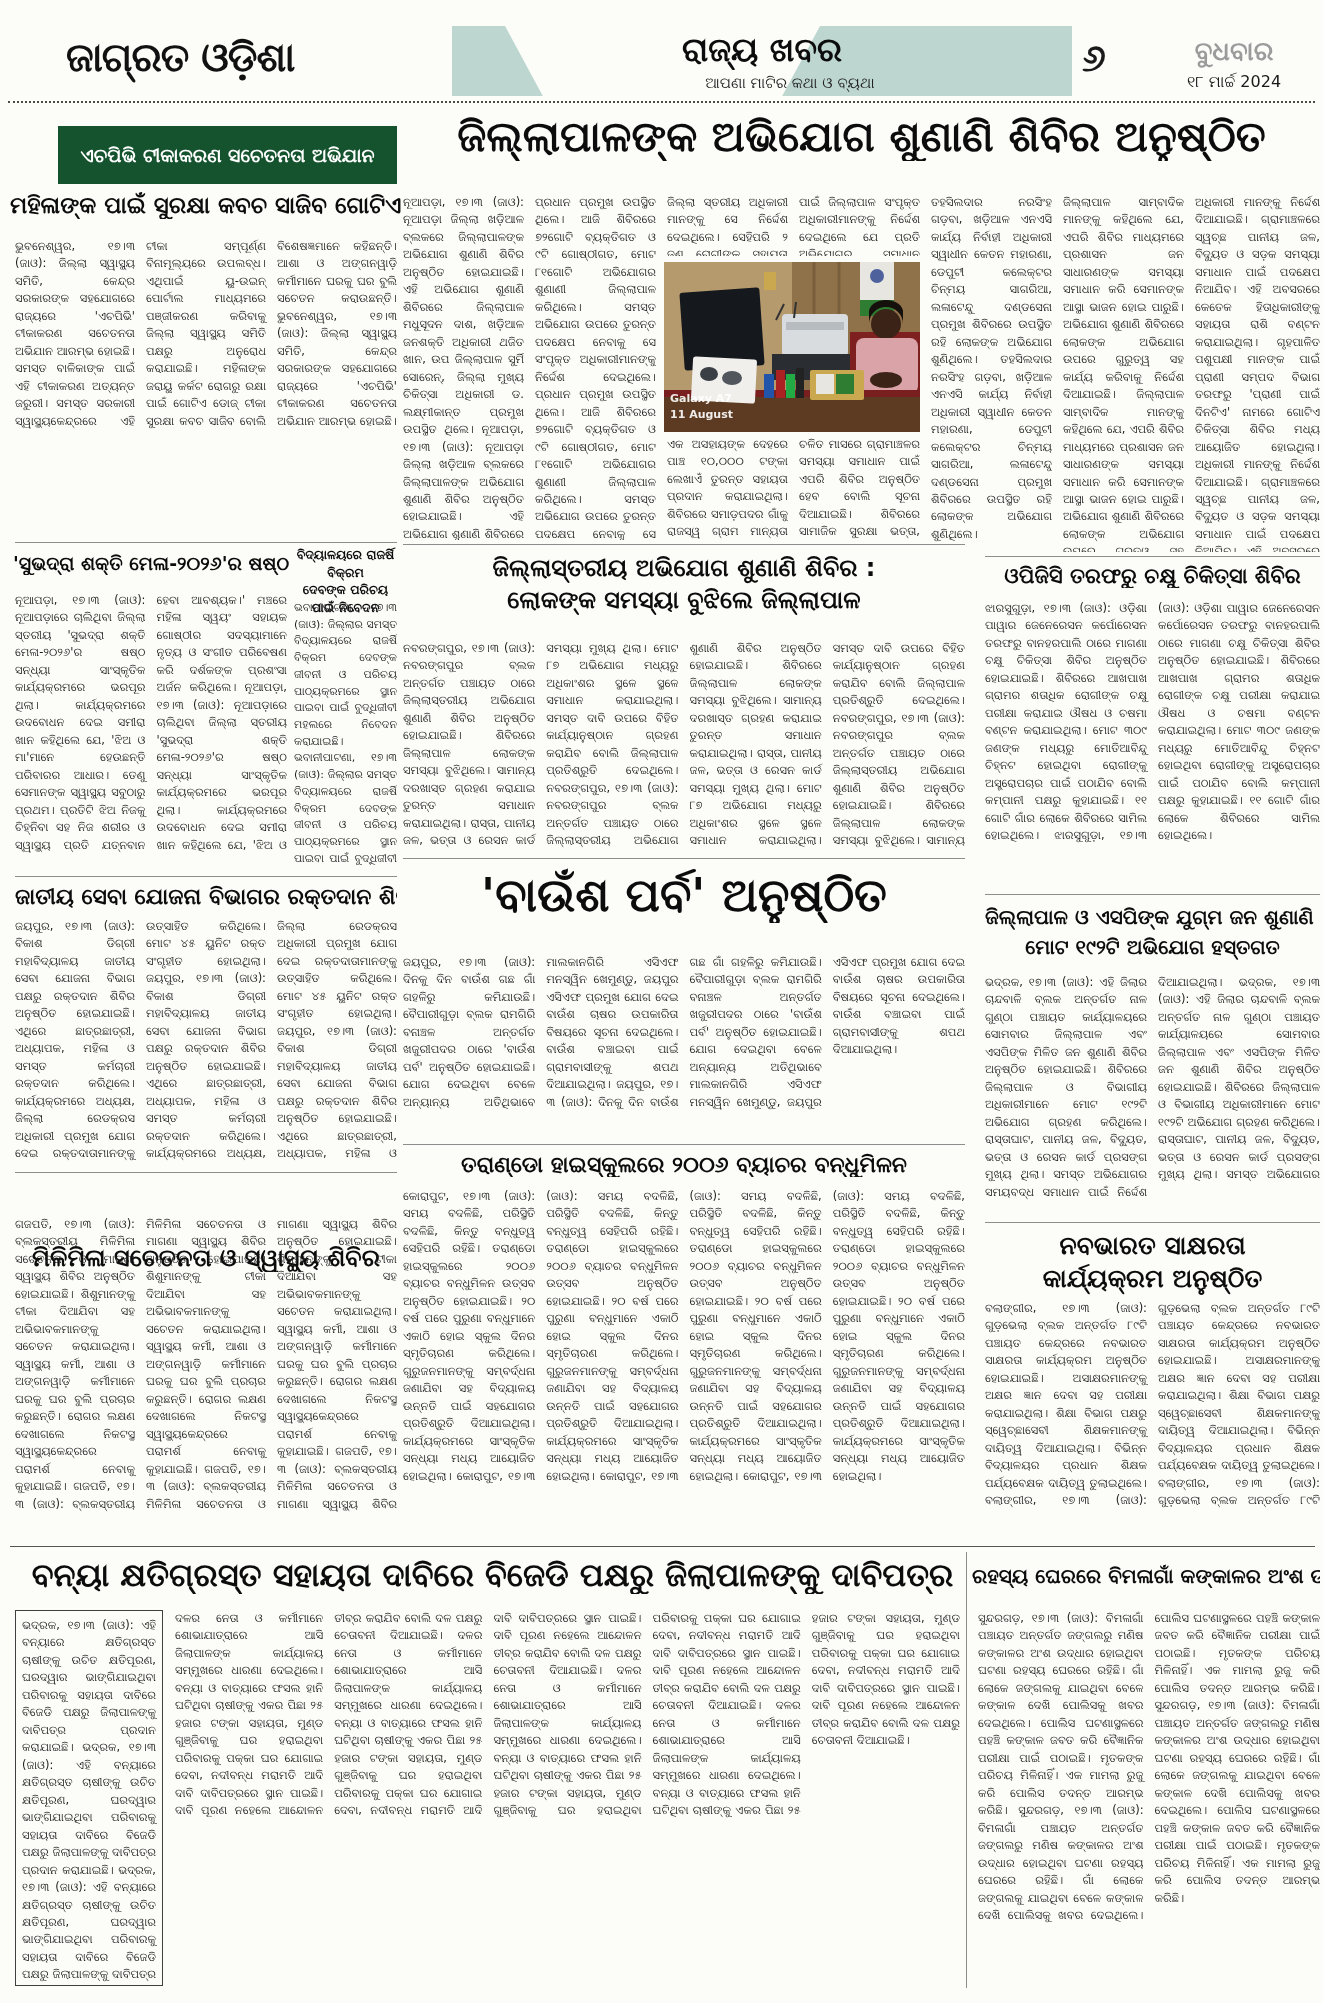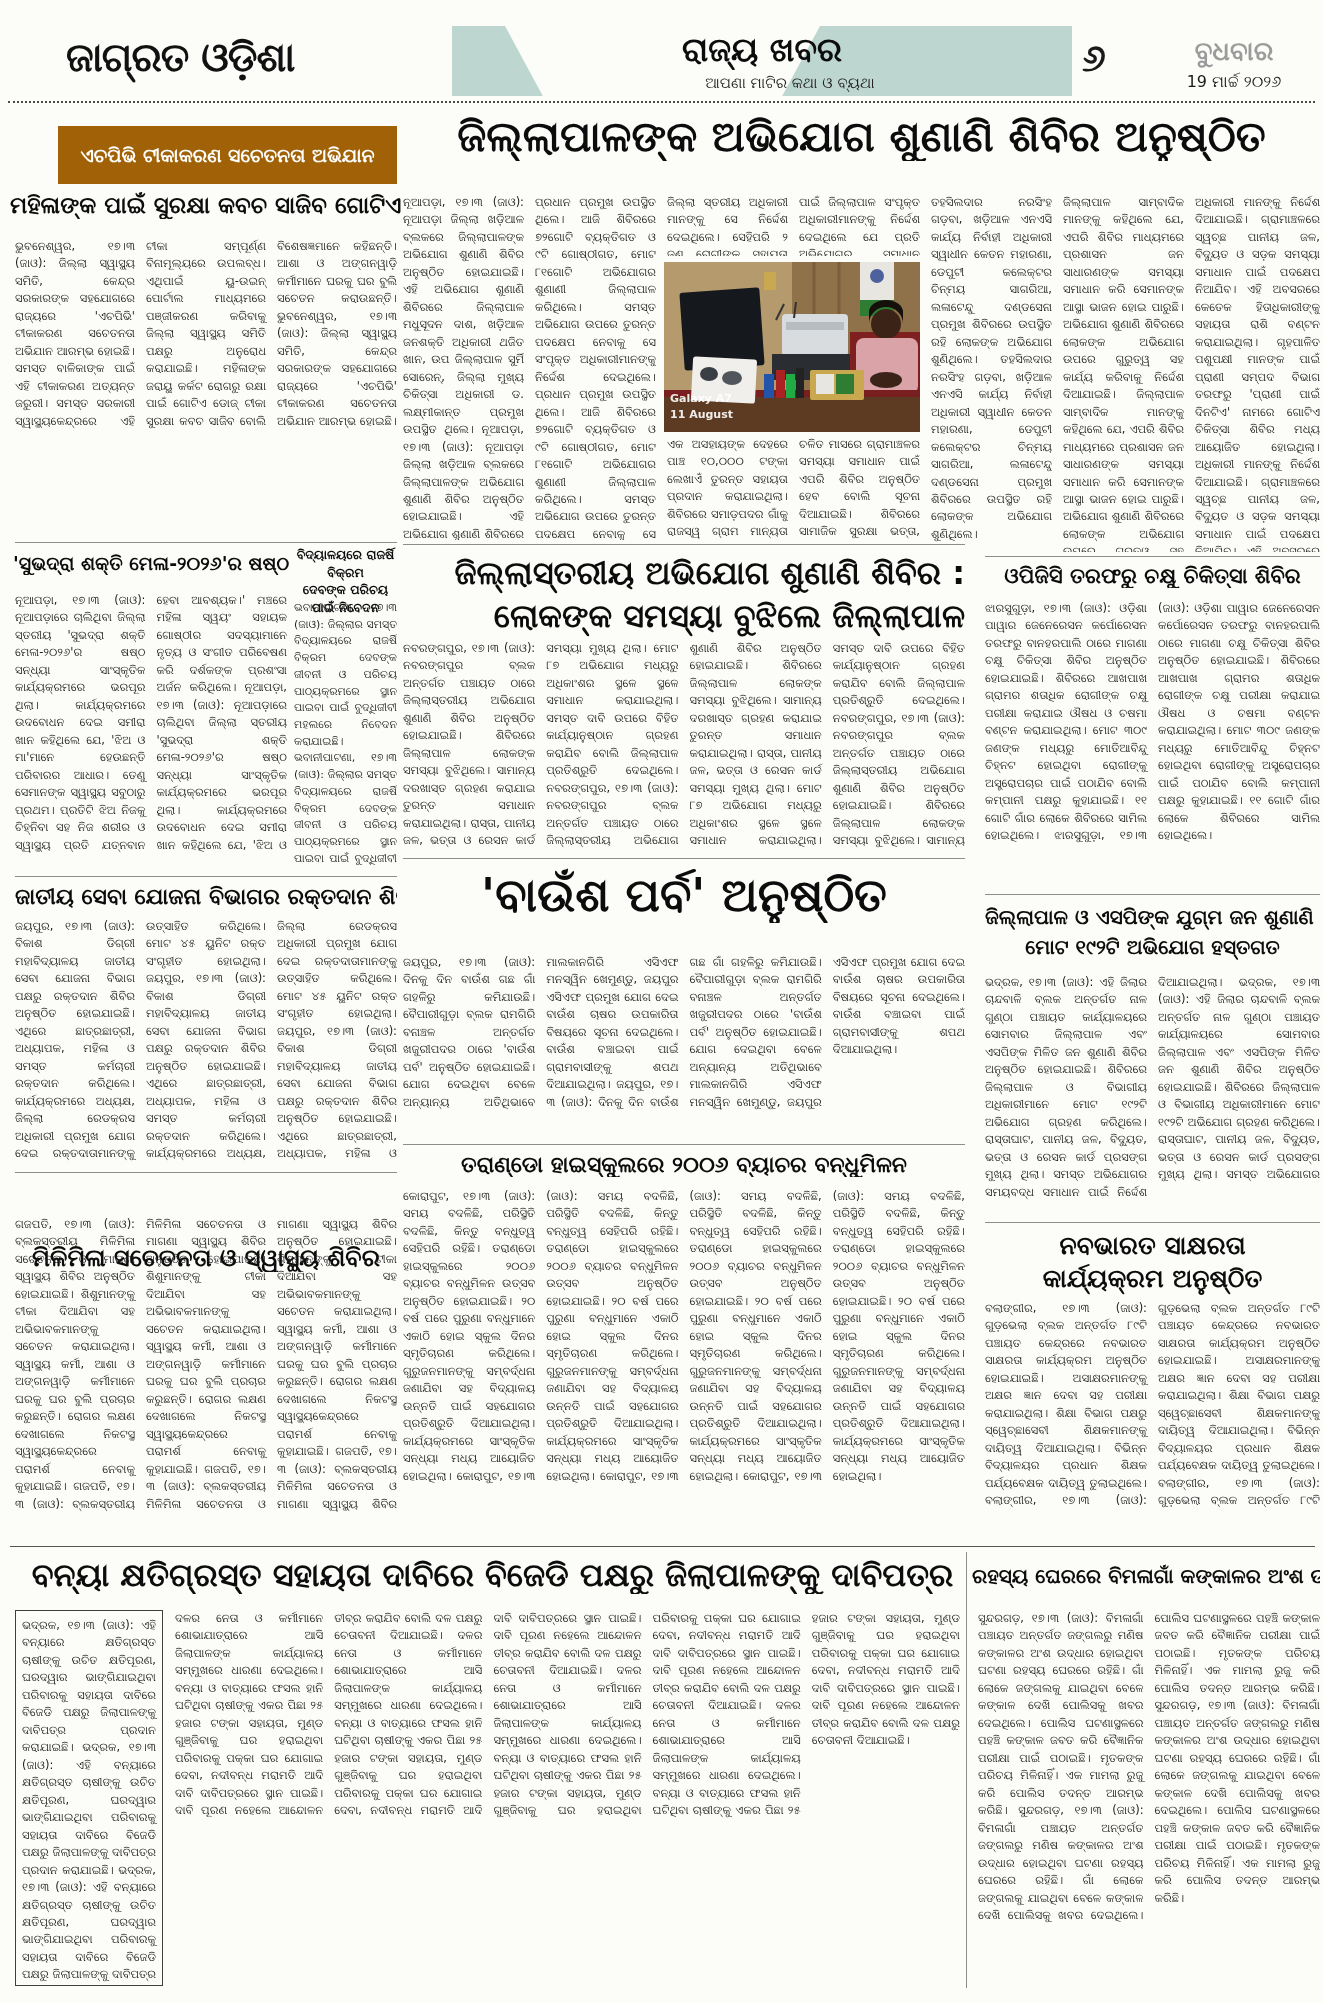--- a/index.html
+++ b/index.html
@@ -4,21 +4,21 @@
 <style>
   html,body{margin:0;padding:0;background:#d9d9d6;font-family:"DejaVu Sans","Liberation Sans",sans-serif;}
   .page{position:relative;width:1323px;height:2003px;margin:0 auto;background:#fcfcf9;color:#1a1a1a;overflow:hidden;}
   .abs{position:absolute;}
   .body-cols{font-size:11.5px;line-height:1.52;text-align:justify;color:#1e1e1e;column-gap:11px;overflow:hidden;word-break:break-word;}
   .headline{font-weight:800;text-align:center;color:#0c0c0c;overflow:hidden;}
   .one-line{white-space:nowrap;}
   .rule{position:absolute;border-top:1px solid #8d8d8d;height:0;}
   .vrule{position:absolute;border-left:1px solid #8d8d8d;width:0;}
   .dotrule{position:absolute;border-top:2px dotted #4a4a4a;height:0;}
-  .kicker{background:#a16207;color:#ffffff;display:flex;align-items:center;justify-content:center;font-weight:700;overflow:hidden;}
+  .kicker{background:#14532d;color:#ffffff;display:flex;align-items:center;justify-content:center;font-weight:700;overflow:hidden;}
   .band{background:#bdd7d0;}
   .band-white{background:#fcfcf9;clip-path:polygon(0 0,100% 0,88% 100%,12% 100%);}
   .masthead{font-weight:800;color:#111;letter-spacing:-1px;margin-left:44px;}
   .gray{color:#9b9b9b;}
   .boxed{border:1.5px solid #3f3f3f;padding:6px;box-sizing:border-box;}
   .ctr{text-align:center;}
 </style>
 </head>
 <body>
 
@@ -26,21 +26,21 @@
 
   <div class="abs masthead" style="left:22px;top:34px;font-size:40px;">ଜାଗ୍ରତ ଓଡ଼ିଶା</div>
 
   <div class="abs band" style="left:452px;top:26px;width:620px;height:70px;"></div>
   <div class="abs band-white" style="left:505px;top:26px;width:315px;height:70px;"></div>
   <div class="abs headline one-line" style="left:452px;top:30px;width:620px;font-size:33px;">ରାଜ୍ୟ ଖବର</div>
   <div class="abs ctr" style="left:452px;top:74px;width:620px;font-size:15px;color:#222;margin-left:28px;">ଆପଣା ମାଟିର କଥା ଓ ବ୍ୟଥା</div>
 
   <div class="abs" style="left:1082px;top:36px;font-size:38px;font-weight:800;">୬</div>
   <div class="abs ctr gray" style="left:1148px;top:36px;width:172px;font-size:26px;font-weight:700;">ବୁଧବାର</div>
-  <div class="abs ctr" style="left:1148px;top:72px;width:172px;font-size:16px;">19 ମାର୍ଚ୍ଚ ୨୦୨୬</div>
+  <div class="abs ctr" style="left:1148px;top:72px;width:172px;font-size:16px;">୧୮ ମାର୍ଚ୍ଚ 2024</div>
 
   <div class="dotrule" style="left:8px;top:101px;width:1307px;"></div>
 
   <div class="abs kicker" style="left:58px;top:126px;width:339px;height:58px;font-size:19px;">ଏଚପିଭି ଟୀକାକରଣ ସଚେତନତା ଅଭିଯାନ</div>
   <div class="abs headline one-line" style="left:10px;top:192px;width:392px;font-size:23px;">ମହିଳାଙ୍କ ପାଇଁ ସୁରକ୍ଷା କବଚ ସାଜିବ ଗୋଟିଏ ଡୋଜ୍ ଟୀକା</div>
   <div class="abs body-cols" style="left:15px;top:238px;width:382px;height:196px;column-count:3;">ଭୁବନେଶ୍ୱର, ୧୭।୩ (ଜାଓ): ଜିଲ୍ଲା ସ୍ୱାସ୍ଥ୍ୟ ସମିତି, କେନ୍ଦ୍ର ସରକାରଙ୍କ ସହଯୋଗରେ ରାଜ୍ୟରେ 'ଏଚପିଭି' ଟୀକାକରଣ ସଚେତନତା ଅଭିଯାନ ଆରମ୍ଭ ହୋଇଛି। ସମସ୍ତ ବାଳିକାଙ୍କ ପାଇଁ ଏହି ଟୀକାକରଣ ଅତ୍ୟନ୍ତ ଜରୁରୀ। ସମସ୍ତ ସରକାରୀ ସ୍ୱାସ୍ଥ୍ୟକେନ୍ଦ୍ରରେ ଏହି ଟୀକା ସମ୍ପୂର୍ଣ୍ଣ ବିନାମୂଲ୍ୟରେ ଉପଲବ୍ଧ। ଏଥିପାଇଁ ୟୁ-ଉଇନ୍ ପୋର୍ଟାଲ ମାଧ୍ୟମରେ ପଞ୍ଜୀକରଣ କରିବାକୁ ଜିଲ୍ଲା ସ୍ୱାସ୍ଥ୍ୟ ସମିତି ପକ୍ଷରୁ ଅନୁରୋଧ କରାଯାଇଛି। ମହିଳାଙ୍କ ଜରାୟୁ କର୍କଟ ରୋଗରୁ ରକ୍ଷା ପାଇଁ ଗୋଟିଏ ଡୋଜ୍ ଟୀକା ସୁରକ୍ଷା କବଚ ସାଜିବ ବୋଲି ବିଶେଷଜ୍ଞମାନେ କହିଛନ୍ତି। ଆଶା ଓ ଅଙ୍ଗନୱାଡ଼ି କର୍ମୀମାନେ ଘରକୁ ଘର ବୁଲି ସଚେତନ କରାଉଛନ୍ତି। ଭୁବନେଶ୍ୱର, ୧୭।୩ (ଜାଓ): ଜିଲ୍ଲା ସ୍ୱାସ୍ଥ୍ୟ ସମିତି, କେନ୍ଦ୍ର ସରକାରଙ୍କ ସହଯୋଗରେ ରାଜ୍ୟରେ 'ଏଚପିଭି' ଟୀକାକରଣ ସଚେତନତା ଅଭିଯାନ ଆରମ୍ଭ ହୋଇଛି। ସମସ୍ତ ବାଳିକାଙ୍କ ପାଇଁ ଏହି ଟୀକାକରଣ ଅତ୍ୟନ୍ତ ଜରୁରୀ। ସମସ୍ତ ସରକାରୀ ସ୍ୱାସ୍ଥ୍ୟକେନ୍ଦ୍ରରେ ଏହି ଟୀକା ସମ୍ପୂର୍ଣ୍ଣ ବିନାମୂଲ୍ୟରେ ଉପଲବ୍ଧ। ଏଥିପାଇଁ ୟୁ-ଉଇନ୍ ପୋର୍ଟାଲ ମାଧ୍ୟମରେ ପଞ୍ଜୀକରଣ କରିବାକୁ ଜିଲ୍ଲା ସ୍ୱାସ୍ଥ୍ୟ ସମିତି ପକ୍ଷରୁ ଅନୁରୋଧ କରାଯାଇଛି। ମହିଳାଙ୍କ ଜରାୟୁ କର୍କଟ ରୋଗରୁ ରକ୍ଷା ପାଇଁ ଗୋଟିଏ ଡୋଜ୍ ଟୀକା ସୁରକ୍ଷା କବଚ ସାଜିବ ବୋଲି ବିଶେଷଜ୍ଞମାନେ କହିଛନ୍ତି। ଆଶା ଓ ଅଙ୍ଗନୱାଡ଼ି କର୍ମୀମାନେ ଘରକୁ ଘର ବୁଲି ସଚେତନ କରାଉଛନ୍ତି।</div>
 
   <div class="abs headline one-line" style="left:403px;top:112px;width:917px;font-size:42px;">ଜିଲ୍ଲାପାଳଙ୍କ ଅଭିଯୋଗ ଶୁଣାଣି ଶିବିର ଅନୁଷ୍ଠିତ</div>
 
   <div class="abs body-cols" style="left:403px;top:194px;width:121px;height:346px;">ନୂଆପଡ଼ା, ୧୭।୩ (ଜାଓ): ନୂଆପଡ଼ା ଜିଲ୍ଲା ଖଡ଼ିଆଳ ବ୍ଲକରେ ଜିଲ୍ଲାପାଳଙ୍କ ଅଭିଯୋଗ ଶୁଣାଣି ଶିବିର ଅନୁଷ୍ଠିତ ହୋଇଯାଇଛି। ଏହି ଅଭିଯୋଗ ଶୁଣାଣି ଶିବିରରେ ଜିଲ୍ଲାପାଳ ମଧୁସୂଦନ ଦାଶ, ଖଡ଼ିଆଳ ଜନଶକ୍ତି ଅଧିକାରୀ ଥଜିତ ଖାନ, ଉପ ଜିଲ୍ଲାପାଳ ସୁର୍ମି ସୋରେନ୍, ଜିଲ୍ଲା ମୁଖ୍ୟ ଚିକିତ୍ସା ଅଧିକାରୀ ଡ. ଲକ୍ଷ୍ମୀକାନ୍ତ ପ୍ରମୁଖ ଉପସ୍ଥିତ ଥିଲେ। ନୂଆପଡ଼ା, ୧୭।୩ (ଜାଓ): ନୂଆପଡ଼ା ଜିଲ୍ଲା ଖଡ଼ିଆଳ ବ୍ଲକରେ ଜିଲ୍ଲାପାଳଙ୍କ ଅଭିଯୋଗ ଶୁଣାଣି ଶିବିର ଅନୁଷ୍ଠିତ ହୋଇଯାଇଛି। ଏହି ଅଭିଯୋଗ ଶୁଣାଣି ଶିବିରରେ ଜିଲ୍ଲାପାଳ ମଧୁସୂଦନ ଦାଶ, ଖଡ଼ିଆଳ ଜନଶକ୍ତି ଅଧିକାରୀ ଥଜିତ ଖାନ, ଉପ ଜିଲ୍ଲାପାଳ ସୁର୍ମି ସୋରେନ୍, ଜିଲ୍ଲା ମୁଖ୍ୟ ଚିକିତ୍ସା ଅଧିକାରୀ ଡ. ଲକ୍ଷ୍ମୀକାନ୍ତ ପ୍ରମୁଖ ଉପସ୍ଥିତ ଥିଲେ।</div>
@@ -95,21 +95,21 @@
   <div class="rule" style="left:15px;top:542px;width:382px;"></div>
   <div class="abs headline one-line" style="left:13px;top:552px;width:276px;font-size:19px;">'ସୁଭଦ୍ରା ଶକ୍ତି ମେଳା-୨୦୨୬'ର ଷଷ୍ଠ ସନ୍ଧ୍ୟା</div>
   <div class="abs headline" style="left:294px;top:546px;width:103px;font-size:12.5px;line-height:1.4;">
     <div>ବିଦ୍ୟାଳୟରେ ରାଜର୍ଷି ବିକ୍ରମ</div>
     <div>ଦେବଙ୍କ ପରିଚୟ ପାଇଁ ନିବେଦନ</div>
   </div>
   <div class="abs body-cols" style="left:15px;top:592px;width:272px;height:278px;column-count:2;">ନୂଆପଡ଼ା, ୧୭।୩ (ଜାଓ): ନୂଆପଡ଼ାରେ ଚାଲିଥିବା ଜିଲ୍ଲା ସ୍ତରୀୟ 'ସୁଭଦ୍ରା ଶକ୍ତି ମେଳା-୨୦୨୬'ର ଷଷ୍ଠ ସନ୍ଧ୍ୟା ସାଂସ୍କୃତିକ କାର୍ଯ୍ୟକ୍ରମରେ ଭରପୂର ଥିଲା। କାର୍ଯ୍ୟକ୍ରମରେ ଉଦବୋଧନ ଦେଇ ସମୀରା ଖାନ କହିଥିଲେ ଯେ, 'ଝିଅ ଓ ମା'ମାନେ ହେଉଛନ୍ତି ପରିବାରର ଆଧାର। ତେଣୁ ସେମାନଙ୍କ ସ୍ୱାସ୍ଥ୍ୟ ସବୁଠାରୁ ପ୍ରଥମ। ପ୍ରତିଟି ଝିଅ ନିଜକୁ ଚିହ୍ନିବା ସହ ନିଜ ଶରୀର ଓ ସ୍ୱାସ୍ଥ୍ୟ ପ୍ରତି ଯତ୍ନବାନ ହେବା ଆବଶ୍ୟକ।' ମଞ୍ଚରେ ମହିଳା ସ୍ୱୟଂ ସହାୟକ ଗୋଷ୍ଠୀର ସଦସ୍ୟାମାନେ ନୃତ୍ୟ ଓ ସଂଗୀତ ପରିବେଷଣ କରି ଦର୍ଶକଙ୍କ ପ୍ରଶଂସା ଅର୍ଜନ କରିଥିଲେ। ନୂଆପଡ଼ା, ୧୭।୩ (ଜାଓ): ନୂଆପଡ଼ାରେ ଚାଲିଥିବା ଜିଲ୍ଲା ସ୍ତରୀୟ 'ସୁଭଦ୍ରା ଶକ୍ତି ମେଳା-୨୦୨୬'ର ଷଷ୍ଠ ସନ୍ଧ୍ୟା ସାଂସ୍କୃତିକ କାର୍ଯ୍ୟକ୍ରମରେ ଭରପୂର ଥିଲା। କାର୍ଯ୍ୟକ୍ରମରେ ଉଦବୋଧନ ଦେଇ ସମୀରା ଖାନ କହିଥିଲେ ଯେ, 'ଝିଅ ଓ ମା'ମାନେ ହେଉଛନ୍ତି ପରିବାରର ଆଧାର। ତେଣୁ ସେମାନଙ୍କ ସ୍ୱାସ୍ଥ୍ୟ ସବୁଠାରୁ ପ୍ରଥମ। ପ୍ରତିଟି ଝିଅ ନିଜକୁ ଚିହ୍ନିବା ସହ ନିଜ ଶରୀର ଓ ସ୍ୱାସ୍ଥ୍ୟ ପ୍ରତି ଯତ୍ନବାନ ହେବା ଆବଶ୍ୟକ।' ମଞ୍ଚରେ ମହିଳା ସ୍ୱୟଂ ସହାୟକ ଗୋଷ୍ଠୀର ସଦସ୍ୟାମାନେ ନୃତ୍ୟ ଓ ସଂଗୀତ ପରିବେଷଣ କରି ଦର୍ଶକଙ୍କ ପ୍ରଶଂସା ଅର୍ଜନ କରିଥିଲେ।</div>
   <div class="abs body-cols" style="left:294px;top:600px;width:103px;height:268px;font-size:11px;">ଭବାନୀପାଟଣା, ୧୭।୩ (ଜାଓ): ଜିଲ୍ଲାର ସମସ୍ତ ବିଦ୍ୟାଳୟରେ ରାଜର୍ଷି ବିକ୍ରମ ଦେବଙ୍କ ଜୀବନୀ ଓ ପରିଚୟ ପାଠ୍ୟକ୍ରମରେ ସ୍ଥାନ ପାଇବା ପାଇଁ ବୁଦ୍ଧିଜୀବୀ ମହଲରେ ନିବେଦନ କରାଯାଇଛି। ଭବାନୀପାଟଣା, ୧୭।୩ (ଜାଓ): ଜିଲ୍ଲାର ସମସ୍ତ ବିଦ୍ୟାଳୟରେ ରାଜର୍ଷି ବିକ୍ରମ ଦେବଙ୍କ ଜୀବନୀ ଓ ପରିଚୟ ପାଠ୍ୟକ୍ରମରେ ସ୍ଥାନ ପାଇବା ପାଇଁ ବୁଦ୍ଧିଜୀବୀ ମହଲରେ ନିବେଦନ କରାଯାଇଛି। ଭବାନୀପାଟଣା, ୧୭।୩ (ଜାଓ): ଜିଲ୍ଲାର ସମସ୍ତ ବିଦ୍ୟାଳୟରେ ରାଜର୍ଷି ବିକ୍ରମ ଦେବଙ୍କ ଜୀବନୀ ଓ ପରିଚୟ ପାଠ୍ୟକ୍ରମରେ ସ୍ଥାନ ପାଇବା ପାଇଁ ବୁଦ୍ଧିଜୀବୀ ମହଲରେ ନିବେଦନ କରାଯାଇଛି। ଭବାନୀପାଟଣା, ୧୭।୩ (ଜାଓ): ଜିଲ୍ଲାର ସମସ୍ତ ବିଦ୍ୟାଳୟରେ ରାଜର୍ଷି ବିକ୍ରମ ଦେବଙ୍କ ଜୀବନୀ ଓ ପରିଚୟ ପାଠ୍ୟକ୍ରମରେ ସ୍ଥାନ ପାଇବା ପାଇଁ ବୁଦ୍ଧିଜୀବୀ ମହଲରେ ନିବେଦନ କରାଯାଇଛି।</div>
 
   <div class="rule" style="left:403px;top:544px;width:562px;"></div>
-  <div class="abs headline" style="left:403px;top:552px;width:562px;font-size:32px;line-height:1.35;text-align:right;">
+  <div class="abs headline" style="left:403px;top:552px;width:562px;font-size:24px;line-height:1.35;">
     <div class="one-line">ଜିଲ୍ଲାସ୍ତରୀୟ ଅଭିଯୋଗ ଶୁଣାଣି ଶିବିର :</div>
     <div class="one-line">ଲୋକଙ୍କ ସମସ୍ୟା ବୁଝିଲେ ଜିଲ୍ଲାପାଳ</div>
   </div>
   <div class="abs body-cols" style="left:403px;top:640px;width:562px;height:212px;column-count:4;">ନବରଙ୍ଗପୁର, ୧୭।୩ (ଜାଓ): ନବରଙ୍ଗପୁର ବ୍ଲକ ଅନ୍ତର୍ଗତ ପଞ୍ଚାୟତ ଠାରେ ଜିଲ୍ଲାସ୍ତରୀୟ ଅଭିଯୋଗ ଶୁଣାଣି ଶିବିର ଅନୁଷ୍ଠିତ ହୋଇଯାଇଛି। ଶିବିରରେ ଜିଲ୍ଲାପାଳ ଲୋକଙ୍କ ସମସ୍ୟା ବୁଝିଥିଲେ। ସାମାନ୍ୟ ଦରଖାସ୍ତ ଗ୍ରହଣ କରାଯାଇ ତୁରନ୍ତ ସମାଧାନ କରାଯାଇଥିଲା। ରାସ୍ତା, ପାନୀୟ ଜଳ, ଭତ୍ତା ଓ ରେସନ କାର୍ଡ ସମସ୍ୟା ମୁଖ୍ୟ ଥିଲା। ମୋଟ ୮୭ ଅଭିଯୋଗ ମଧ୍ୟରୁ ଅଧିକାଂଶର ସ୍ଥଳେ ସ୍ଥଳେ ସମାଧାନ କରାଯାଇଥିଲା। ସମସ୍ତ ଦାବି ଉପରେ ବିହିତ କାର୍ଯ୍ୟାନୁଷ୍ଠାନ ଗ୍ରହଣ କରାଯିବ ବୋଲି ଜିଲ୍ଲାପାଳ ପ୍ରତିଶ୍ରୁତି ଦେଇଥିଲେ। ନବରଙ୍ଗପୁର, ୧୭।୩ (ଜାଓ): ନବରଙ୍ଗପୁର ବ୍ଲକ ଅନ୍ତର୍ଗତ ପଞ୍ଚାୟତ ଠାରେ ଜିଲ୍ଲାସ୍ତରୀୟ ଅଭିଯୋଗ ଶୁଣାଣି ଶିବିର ଅନୁଷ୍ଠିତ ହୋଇଯାଇଛି। ଶିବିରରେ ଜିଲ୍ଲାପାଳ ଲୋକଙ୍କ ସମସ୍ୟା ବୁଝିଥିଲେ। ସାମାନ୍ୟ ଦରଖାସ୍ତ ଗ୍ରହଣ କରାଯାଇ ତୁରନ୍ତ ସମାଧାନ କରାଯାଇଥିଲା। ରାସ୍ତା, ପାନୀୟ ଜଳ, ଭତ୍ତା ଓ ରେସନ କାର୍ଡ ସମସ୍ୟା ମୁଖ୍ୟ ଥିଲା। ମୋଟ ୮୭ ଅଭିଯୋଗ ମଧ୍ୟରୁ ଅଧିକାଂଶର ସ୍ଥଳେ ସ୍ଥଳେ ସମାଧାନ କରାଯାଇଥିଲା। ସମସ୍ତ ଦାବି ଉପରେ ବିହିତ କାର୍ଯ୍ୟାନୁଷ୍ଠାନ ଗ୍ରହଣ କରାଯିବ ବୋଲି ଜିଲ୍ଲାପାଳ ପ୍ରତିଶ୍ରୁତି ଦେଇଥିଲେ। ନବରଙ୍ଗପୁର, ୧୭।୩ (ଜାଓ): ନବରଙ୍ଗପୁର ବ୍ଲକ ଅନ୍ତର୍ଗତ ପଞ୍ଚାୟତ ଠାରେ ଜିଲ୍ଲାସ୍ତରୀୟ ଅଭିଯୋଗ ଶୁଣାଣି ଶିବିର ଅନୁଷ୍ଠିତ ହୋଇଯାଇଛି। ଶିବିରରେ ଜିଲ୍ଲାପାଳ ଲୋକଙ୍କ ସମସ୍ୟା ବୁଝିଥିଲେ। ସାମାନ୍ୟ ଦରଖାସ୍ତ ଗ୍ରହଣ କରାଯାଇ ତୁରନ୍ତ ସମାଧାନ କରାଯାଇଥିଲା। ରାସ୍ତା, ପାନୀୟ ଜଳ, ଭତ୍ତା ଓ ରେସନ କାର୍ଡ ସମସ୍ୟା ମୁଖ୍ୟ ଥିଲା। ମୋଟ ୮୭ ଅଭିଯୋଗ ମଧ୍ୟରୁ ଅଧିକାଂଶର ସ୍ଥଳେ ସ୍ଥଳେ ସମାଧାନ କରାଯାଇଥିଲା। ସମସ୍ତ ଦାବି ଉପରେ ବିହିତ କାର୍ଯ୍ୟାନୁଷ୍ଠାନ ଗ୍ରହଣ କରାଯିବ ବୋଲି ଜିଲ୍ଲାପାଳ ପ୍ରତିଶ୍ରୁତି ଦେଇଥିଲେ।</div>
 
   <div class="rule" style="left:985px;top:556px;width:335px;"></div>
   <div class="abs headline one-line" style="left:985px;top:564px;width:335px;font-size:21px;">ଓପିଜିସି ତରଫରୁ ଚକ୍ଷୁ ଚିକିତ୍ସା ଶିବିର</div>
   <div class="abs body-cols" style="left:985px;top:600px;width:335px;height:288px;column-count:2;">ଝାରସୁଗୁଡ଼ା, ୧୭।୩ (ଜାଓ): ଓଡ଼ିଶା ପାୱାର ଜେନେରେସନ କର୍ପୋରେସନ ତରଫରୁ ବାନହରପାଲି ଠାରେ ମାଗଣା ଚକ୍ଷୁ ଚିକିତ୍ସା ଶିବିର ଅନୁଷ୍ଠିତ ହୋଇଯାଇଛି। ଶିବିରରେ ଆଖପାଖ ଗ୍ରାମର ଶତାଧିକ ରୋଗୀଙ୍କ ଚକ୍ଷୁ ପରୀକ୍ଷା କରାଯାଇ ଔଷଧ ଓ ଚଷମା ବଣ୍ଟନ କରାଯାଇଥିଲା। ମୋଟ ୩୦୯ ଜଣଙ୍କ ମଧ୍ୟରୁ ମୋତିଆବିନ୍ଦୁ ଚିହ୍ନଟ ହୋଇଥିବା ରୋଗୀଙ୍କୁ ଅସ୍ତ୍ରୋପଚାର ପାଇଁ ପଠାଯିବ ବୋଲି କମ୍ପାନୀ ପକ୍ଷରୁ କୁହାଯାଇଛି। ୧୧ ଗୋଟି ଗାଁର ଲୋକେ ଶିବିରରେ ସାମିଲ ହୋଇଥିଲେ। ଝାରସୁଗୁଡ଼ା, ୧୭।୩ (ଜାଓ): ଓଡ଼ିଶା ପାୱାର ଜେନେରେସନ କର୍ପୋରେସନ ତରଫରୁ ବାନହରପାଲି ଠାରେ ମାଗଣା ଚକ୍ଷୁ ଚିକିତ୍ସା ଶିବିର ଅନୁଷ୍ଠିତ ହୋଇଯାଇଛି। ଶିବିରରେ ଆଖପାଖ ଗ୍ରାମର ଶତାଧିକ ରୋଗୀଙ୍କ ଚକ୍ଷୁ ପରୀକ୍ଷା କରାଯାଇ ଔଷଧ ଓ ଚଷମା ବଣ୍ଟନ କରାଯାଇଥିଲା। ମୋଟ ୩୦୯ ଜଣଙ୍କ ମଧ୍ୟରୁ ମୋତିଆବିନ୍ଦୁ ଚିହ୍ନଟ ହୋଇଥିବା ରୋଗୀଙ୍କୁ ଅସ୍ତ୍ରୋପଚାର ପାଇଁ ପଠାଯିବ ବୋଲି କମ୍ପାନୀ ପକ୍ଷରୁ କୁହାଯାଇଛି। ୧୧ ଗୋଟି ଗାଁର ଲୋକେ ଶିବିରରେ ସାମିଲ ହୋଇଥିଲେ।</div>
 
   <div class="rule" style="left:403px;top:858px;width:562px;"></div>

